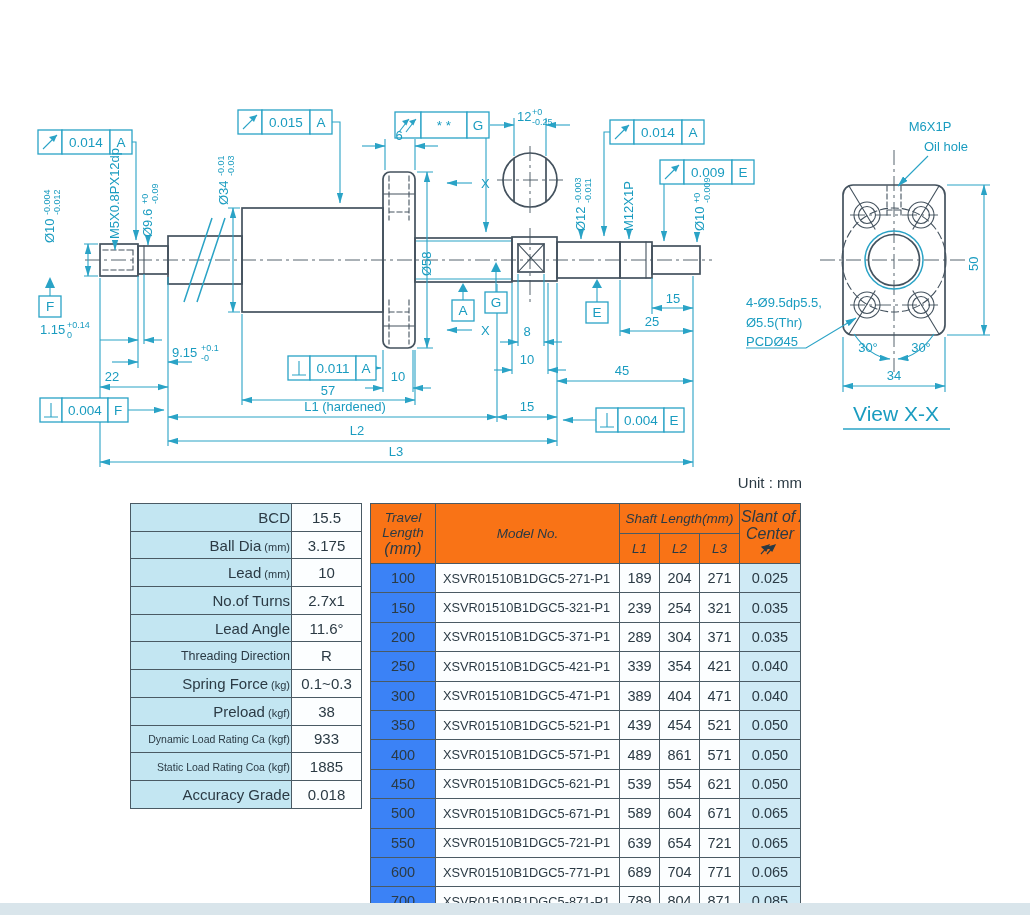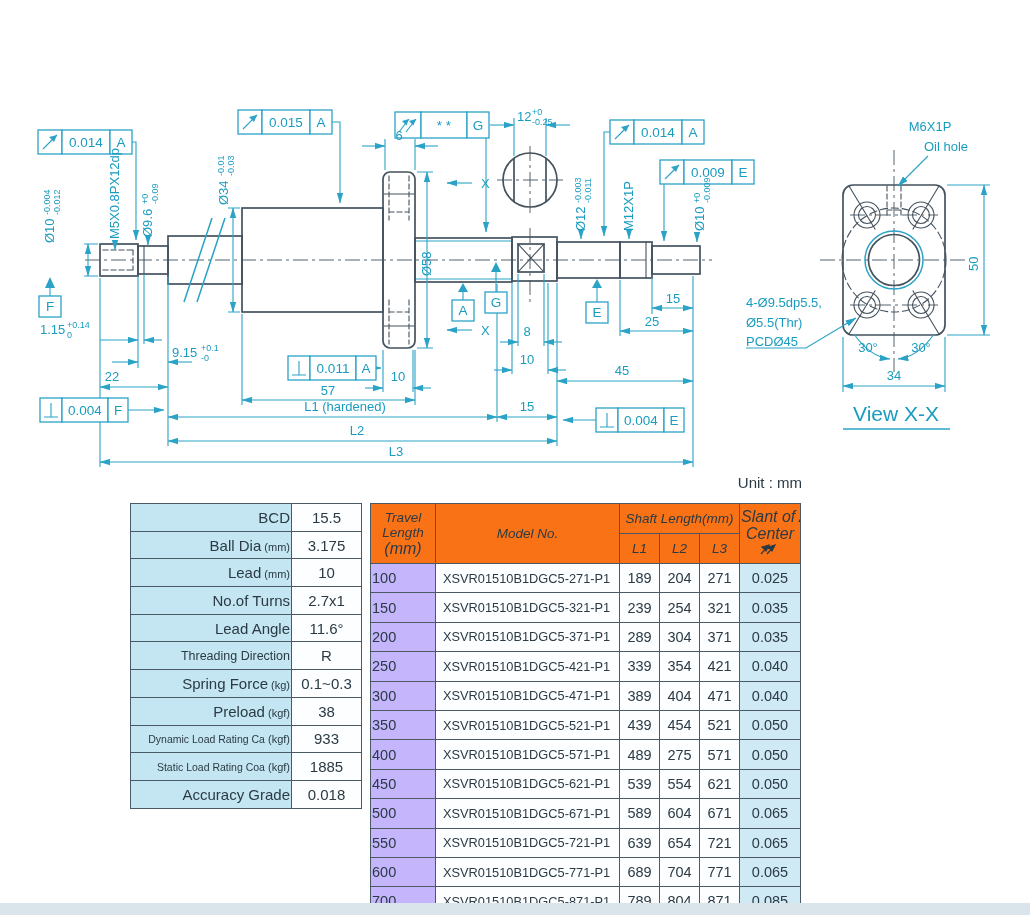--- a/index.html
+++ b/index.html
@@ -35,21 +35,21 @@
   .spec-table td.lbl{background:#c3e6f2;padding-left:6px;width:153px;}
   .spec-table td.val{background:#fcfeff;text-align:center;font-size:15px;width:67px;}
   .sz-n{font-size:15px;} .sz-s{font-size:12.5px;} .sz-xs{font-size:10.5px;}
   .u{font-size:11px;}
 
   .model-table{position:absolute;left:370px;top:503px;width:431px;table-layout:fixed;}
   .model-table th,.model-table td{border:1.4px solid #4a5a64;color:#2b3a44;font-weight:normal;overflow:hidden;white-space:nowrap;}
   .model-table th{background:#f97316;font-size:13.5px;line-height:1.12;font-style:italic;}
   .model-table td{height:26.4px;}
   .hd-sm{font-size:16px;line-height:1.1;}
-  .c-travel{background:#c4b5fd;text-align:left;font-size:14.5px;}
+  .c-travel{background:#3b82f6;text-align:center;font-size:14.5px;}
   .c-model{background:#fcfeff;text-align:left;padding-left:7px;font-size:12.8px;}
   .c-l{background:#fcfeff;text-align:center;font-size:14.5px;}
   .c-slant{background:#cfeaf5;text-align:center;font-size:14.5px;}
 
   .footer-strip{position:absolute;left:0;top:903px;width:1030px;height:12px;background:#d9e5eb;}
 </style>
 </head>
 <body>
 
 <div class="page">
@@ -464,21 +464,21 @@
           <td class="c-model">XSVR01510B1DGC5-521-P1</td>
           <td class="c-l">439</td>
           <td class="c-l">454</td>
           <td class="c-l">521</td>
           <td class="c-slant">0.050</td>
         </tr>
         <tr>
           <td class="c-travel">400</td>
           <td class="c-model">XSVR01510B1DGC5-571-P1</td>
           <td class="c-l">489</td>
-          <td class="c-l">275</td>
+          <td class="c-l">861</td>
           <td class="c-l">571</td>
           <td class="c-slant">0.050</td>
         </tr>
         <tr>
           <td class="c-travel">450</td>
           <td class="c-model">XSVR01510B1DGC5-621-P1</td>
           <td class="c-l">539</td>
           <td class="c-l">554</td>
           <td class="c-l">621</td>
           <td class="c-slant">0.050</td>

